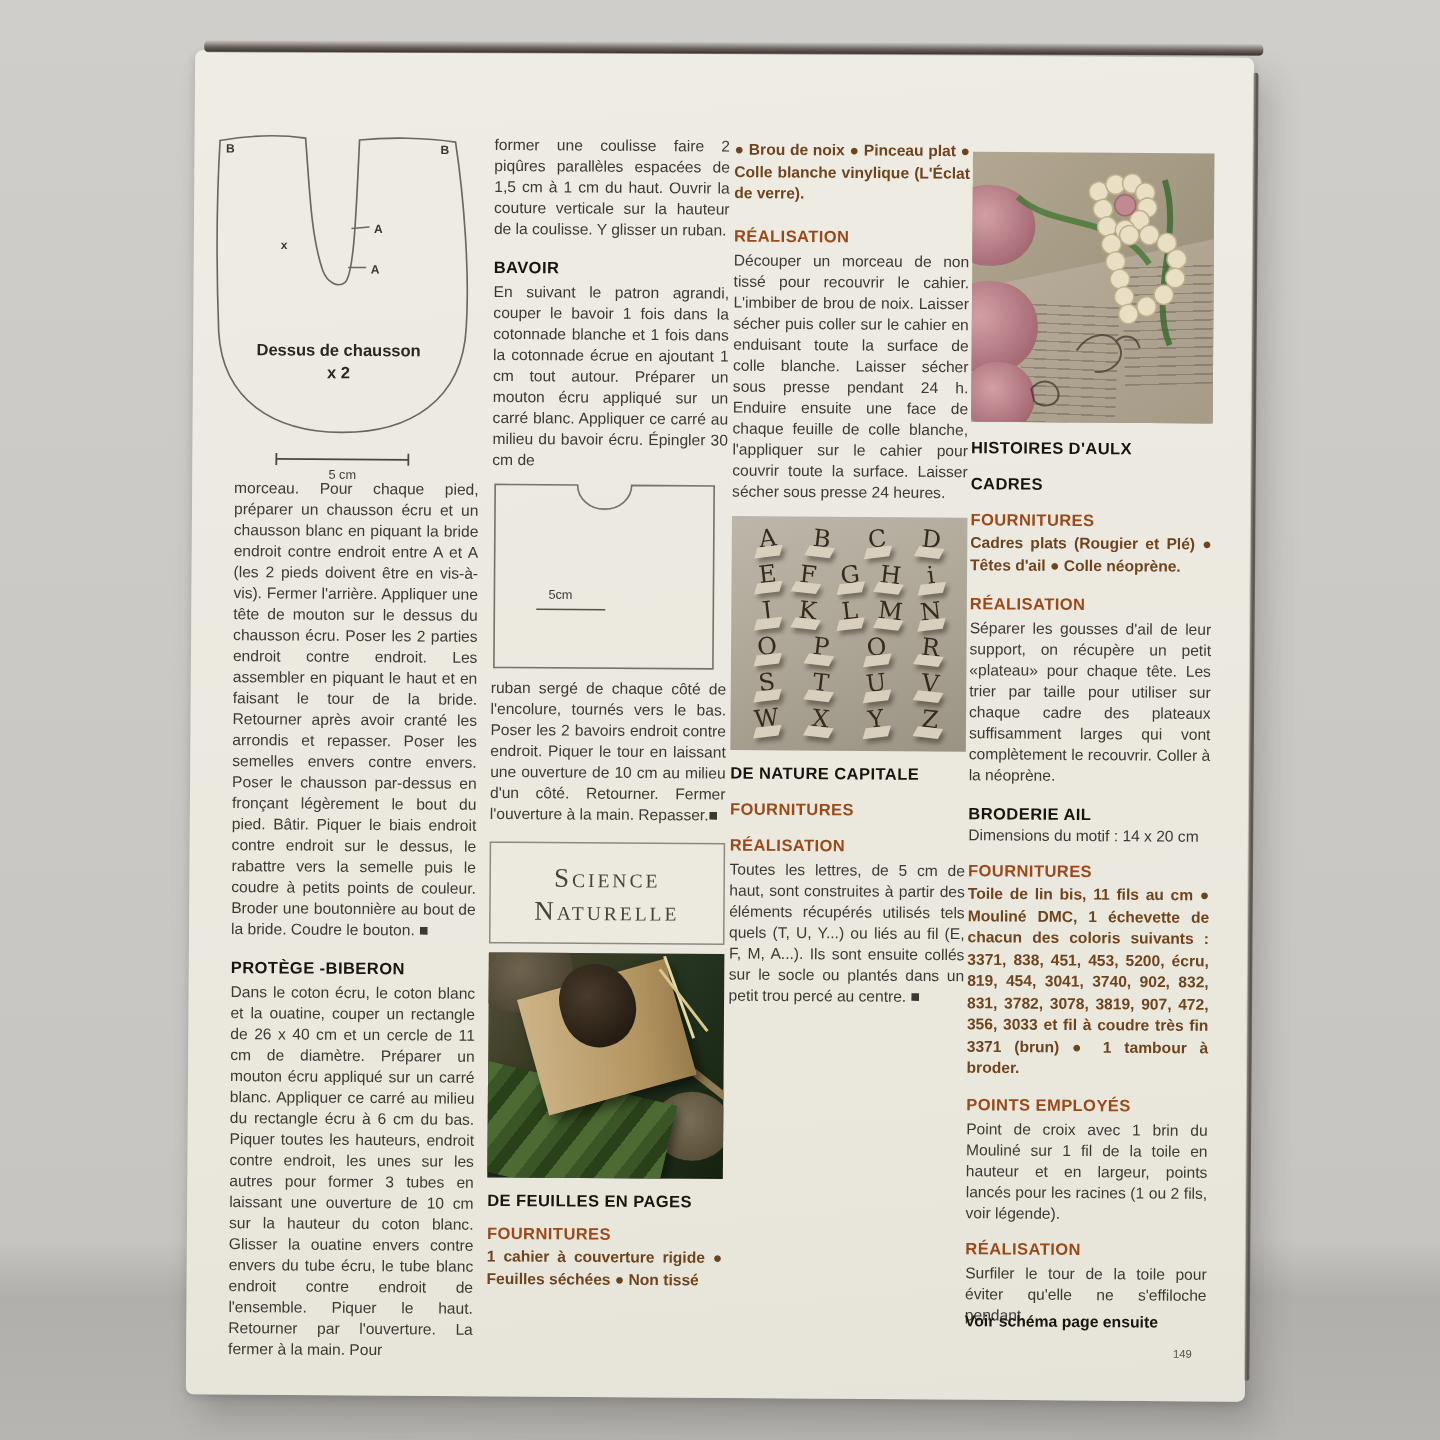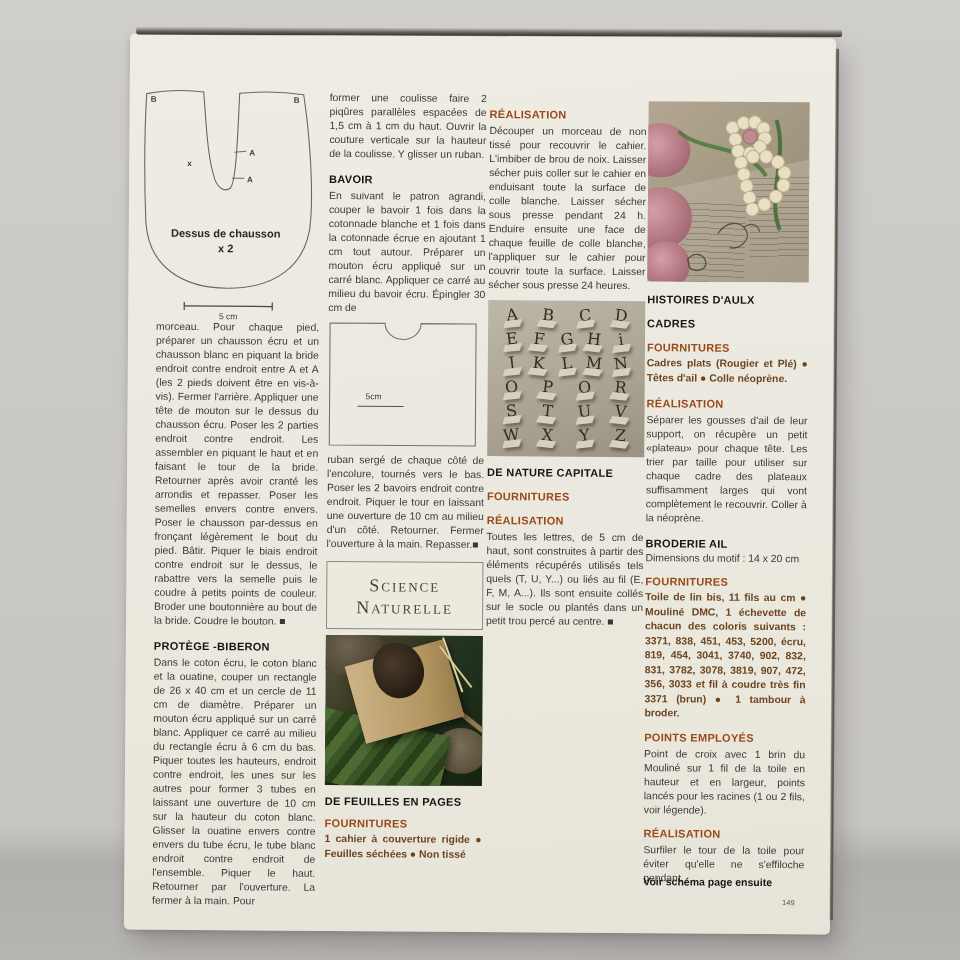--- a/index.html
+++ b/index.html
@@ -138,20 +138,21 @@
       <div class="raffia1"></div>
       <div class="raffia2"></div>
     </div>
 
     <div class="h-black mt10">DE FEUILLES EN PAGES</div>
     <div class="h-brown mt10">FOURNITURES</div>
     <p class="fourn" style="margin:3px 0 0;">1 cahier à couverture rigide ● Feuilles séchées ● Non tissé</p>
   </div>
 
   <div class="col" style="left:360px;top:58px;width:157px;">
+    <p class="fourn" style="margin:0;">● Brou de noix ● Pinceau plat ● Colle blanche vinylique (L'Éclat de verre).</p>
     <div class="h-brown mt14">RÉALISATION</div>
     <p class="body-text" style="margin:4px 0 0;">Découper un morceau de non tissé pour recouvrir le cahier. L'imbiber de brou de noix. Laisser sécher puis coller sur le cahier en enduisant toute la surface de colle blanche. Laisser sécher sous presse pendant 24 h. Enduire ensuite une face de chaque feuille de colle blanche, l'appliquer sur le cahier pour couvrir toute la surface. Laisser sécher sous presse 24 heures.</p>
 
     <div class="photo ph-alphabet">
       <div>
           <div class="abc-row">
             <span class="abc-cell">A</span>
             <span class="abc-cell">B</span>
             <span class="abc-cell">C</span>
             <span class="abc-cell">D</span>

